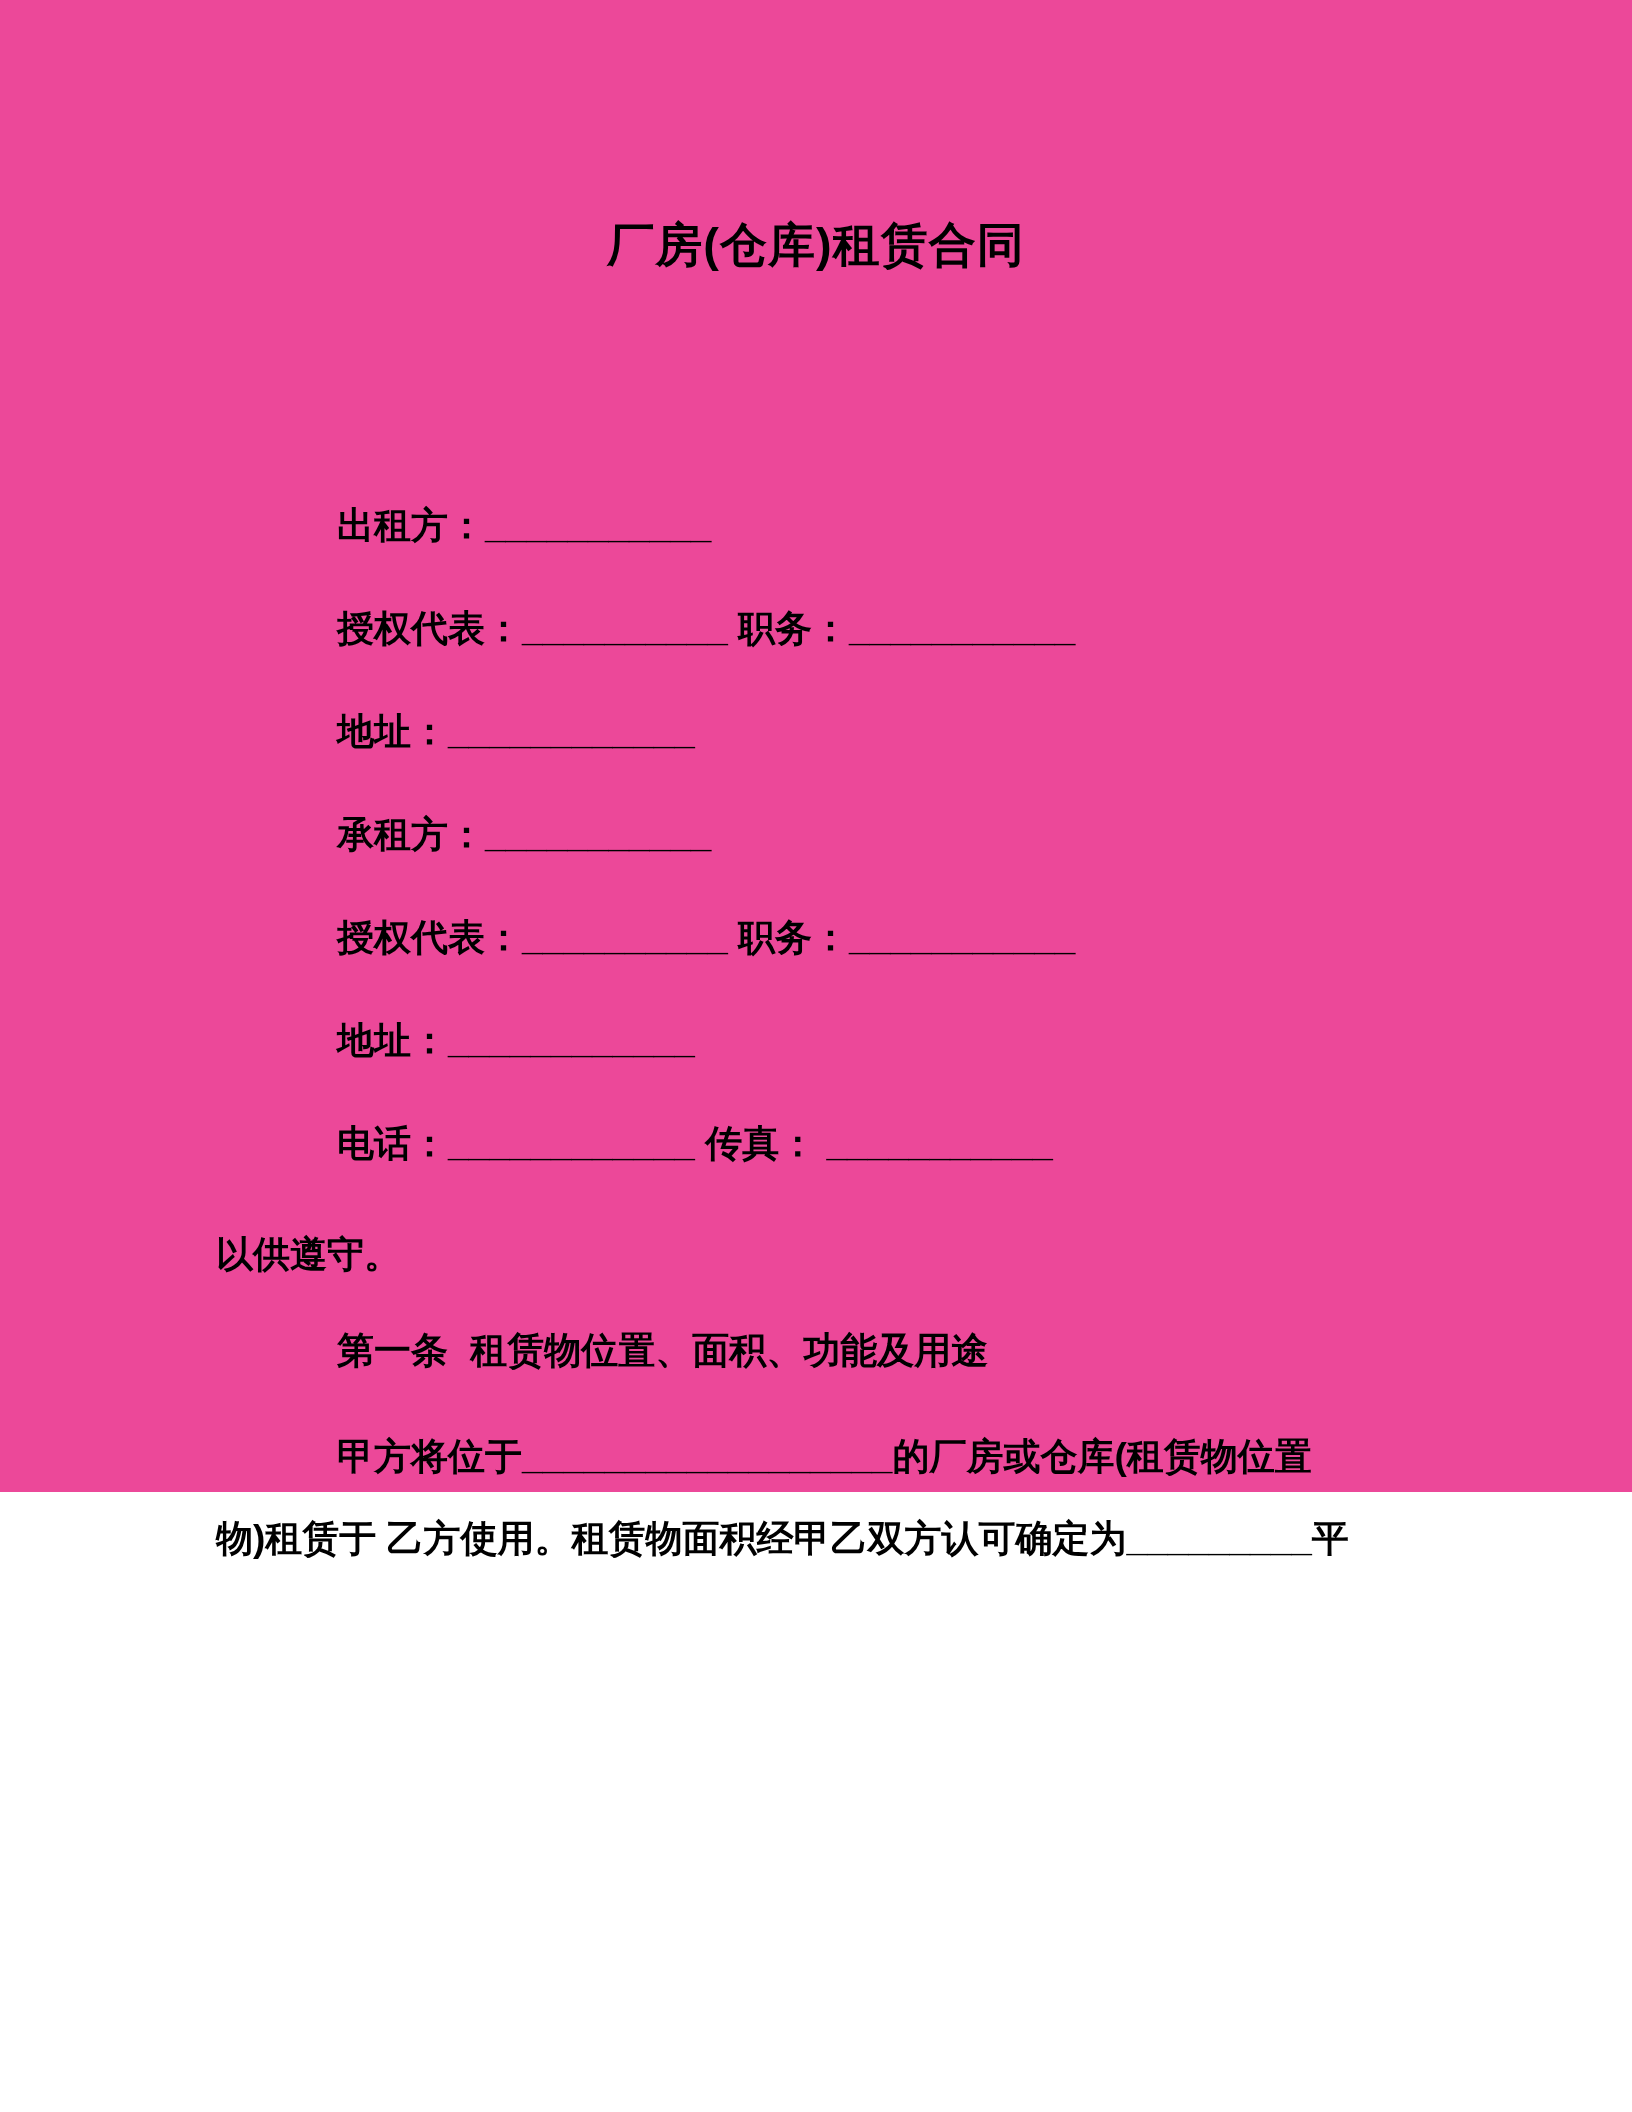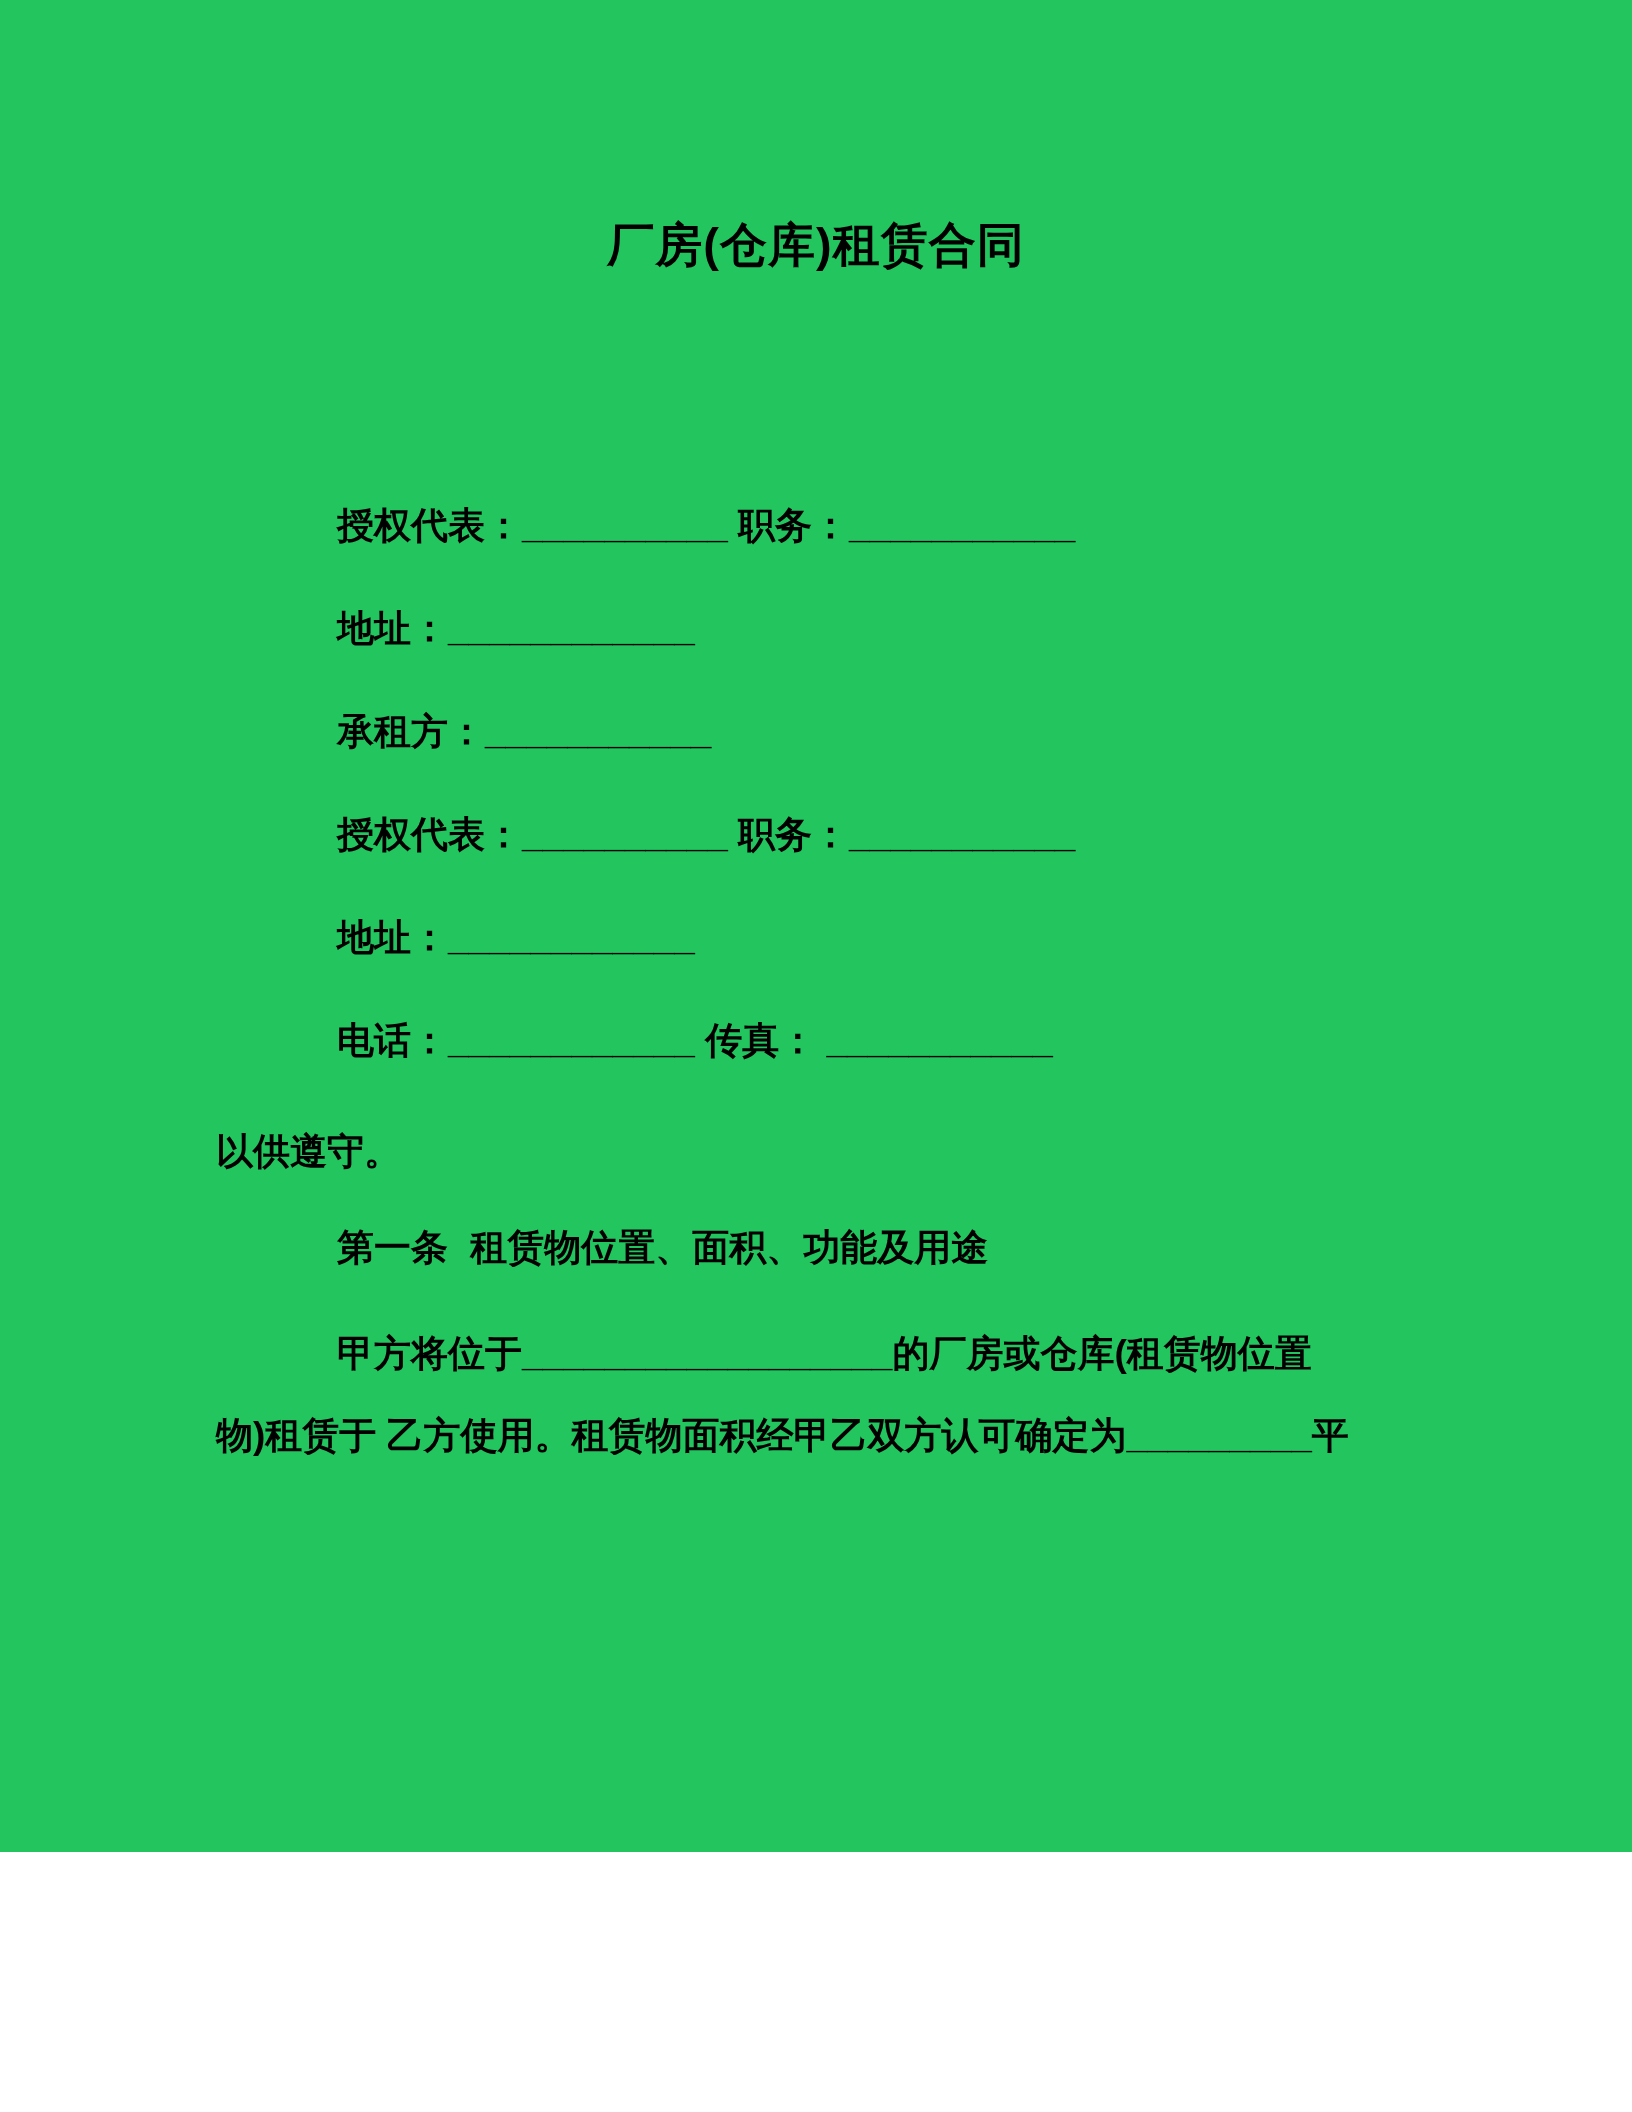--- a/index.html
+++ b/index.html
@@ -8,23 +8,23 @@
     width: 1632px;
     height: 2112px;
     background: #ffffff;
     color: #000000;
     font-family: "Liberation Sans", "DejaVu Sans", sans-serif;
     font-weight: 700;
     overflow: hidden;
   }
   .page {
     width: 1632px;
-    height: 1852px;
+    height: 1492px;
     padding: 0 216px;
-    background: #22c55e;
+    background: #ec4899;
   }
   .doc-title {
     padding-top: 219px;
     font-size: 47px;
     line-height: 52px;
     text-align: center;
     letter-spacing: 1px;
   }
   .form-section {
     margin-top: 203px;
@@ -53,20 +53,21 @@
   .article-para { margin-top: 22px; }
 </style>
 </head>
 <body>
 
 <div class="page">
 
   <div class="doc-title">厂房(仓库)租赁合同</div>
 
   <div class="form-section">
+    <div class="form-line">出租方：___________</div>
     <div class="form-line">授权代表：__________ 职务：___________</div>
     <div class="form-line">地址：____________</div>
     <div class="form-line">承租方：___________</div>
     <div class="form-line">授权代表：__________ 职务：___________</div>
     <div class="form-line">地址：____________</div>
     <div class="form-line">电话：____________ 传真： ___________</div>
   </div>
 
   <div class="intro-para">
     <div class="body-line">以供遵守。</div>

